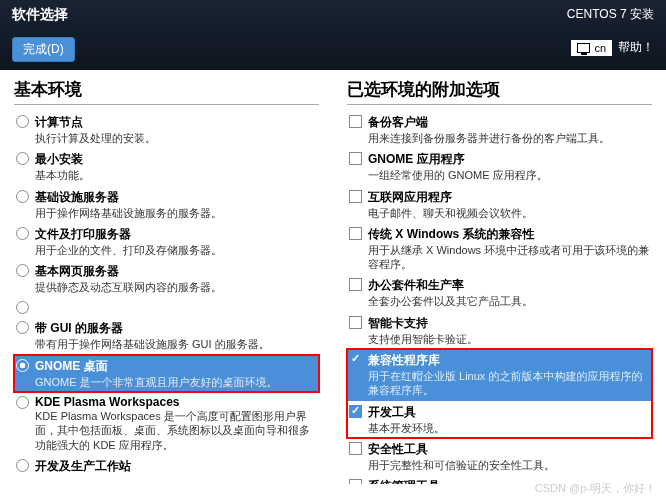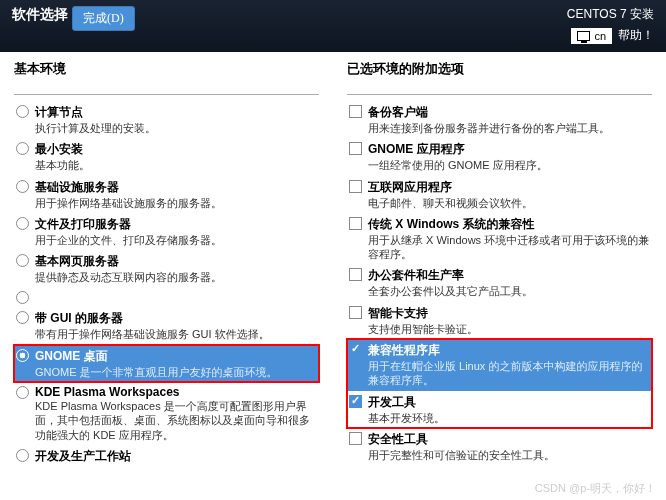--- a/index.html
+++ b/index.html
@@ -1,30 +1,30 @@
 <!DOCTYPE html>
 <html><head>
 <meta charset="utf-8">
 <style>
 *{box-sizing:border-box;margin:0;padding:0;font-family:"Microsoft YaHei",sans-serif;}
 body{width:666px;height:500px;background:#fff;overflow:hidden;position:relative;}
 .topbar{background:linear-gradient(#1a2332,#0d1520);color:#fff;padding:6px 12px 8px;display:flex;justify-content:space-between;align-items:flex-start;}
-.top-left{display:flex;gap:4px;}
+.top-left{display:flex;flex-direction:column;gap:13px;}
 .title{font-size:14px;font-weight:bold;}
-.done-btn{background:#4a90d9;border:1px solid #3a7ab9;color:#fff;padding:3px 10px;font-size:12px;border-radius:3px;cursor:pointer;font-family:Liberation Serif, serif;}
-.top-right{display:flex;flex-direction:column;align-items:flex-end;gap:4px;}
+.done-btn{background:#4a90d9;border:1px solid #3a7ab9;color:#fff;padding:3px 10px;font-size:12px;border-radius:3px;cursor:pointer;}
+.top-right{display:flex;flex-direction:column;align-items:flex-end;gap:16px;}
 .install-title{font-size:12px;}
 .top-right-row{display:flex;gap:6px;align-items:center;}
 .kbd{background:#fff;color:#000;padding:2px 6px;font-size:11px;display:flex;align-items:center;gap:4px;}
 .kbd-icon{width:13px;height:10px;border:1px solid #000;position:relative;}
 .kbd-icon:after{content:"";position:absolute;bottom:-3px;left:3px;width:6px;height:2px;background:#000;}
 .help-btn{background:transparent;border:none;color:#fff;font-size:12px;cursor:pointer;text-align:center;}
 .content{display:flex;height:414px;}
 .panel{width:50%;padding:8px 14px;overflow-y:auto;}
-.panel-title{font-size:13px;font-weight:bold;border-bottom:1px solid #aaa;padding-bottom:16px;margin-bottom:6px;}
+.panel-title{font-size:17px;font-weight:bold;border-bottom:1px solid #aaa;padding-bottom:3px;margin-bottom:6px;}
 .item{display:flex;align-items:flex-start;gap:6px;padding:3px 2px;font-size:12px;}
 .ctrl{width:13px;height:13px;flex-shrink:0;margin-top:1px;}
 .radio{border:1px solid #888;border-radius:50%;background:#fff;}
 .radio.sel{border-color:#fff;background:radial-gradient(circle,#fff 0 35%,#4a90d9 40% 100%);}
 .check{border:1px solid #888;background:#fff;position:relative;}
 .check.sel{background:#4a90d9;border-color:#4a90d9;}
 .check.sel:after{content:"✓";position:absolute;top:-2px;left:1px;color:#fff;font-size:11px;font-weight:bold;}
 .item-body{flex:1;}
 .item-label{font-weight:bold;}
 .item-desc{color:#333;font-size:11px;line-height:1.3;}
@@ -94,21 +94,21 @@
           <div class="item-desc">提供静态及动态互联网内容的服务器。</div>
         </div>
       </div>
       <div class="item">
         <div class="ctrl radio"></div>
       </div>
       <div class="item">
         <div class="ctrl radio"></div>
         <div class="item-body">
           <div class="item-label">带 GUI 的服务器</div>
-          <div class="item-desc">带有用于操作网络基础设施服务 GUI 软件选择。</div>
+          <div class="item-desc">带有用于操作网络基础设施服务 GUI 的服务器。</div>
         </div>
       </div>
       <div class="item selected redbox">
         <div class="ctrl radio sel"></div>
         <div class="item-body">
           <div class="item-label">GNOME 桌面</div>
           <div class="item-desc">GNOME 是一个非常直观且用户友好的桌面环境。</div>
         </div>
       </div>
       <div class="item">

